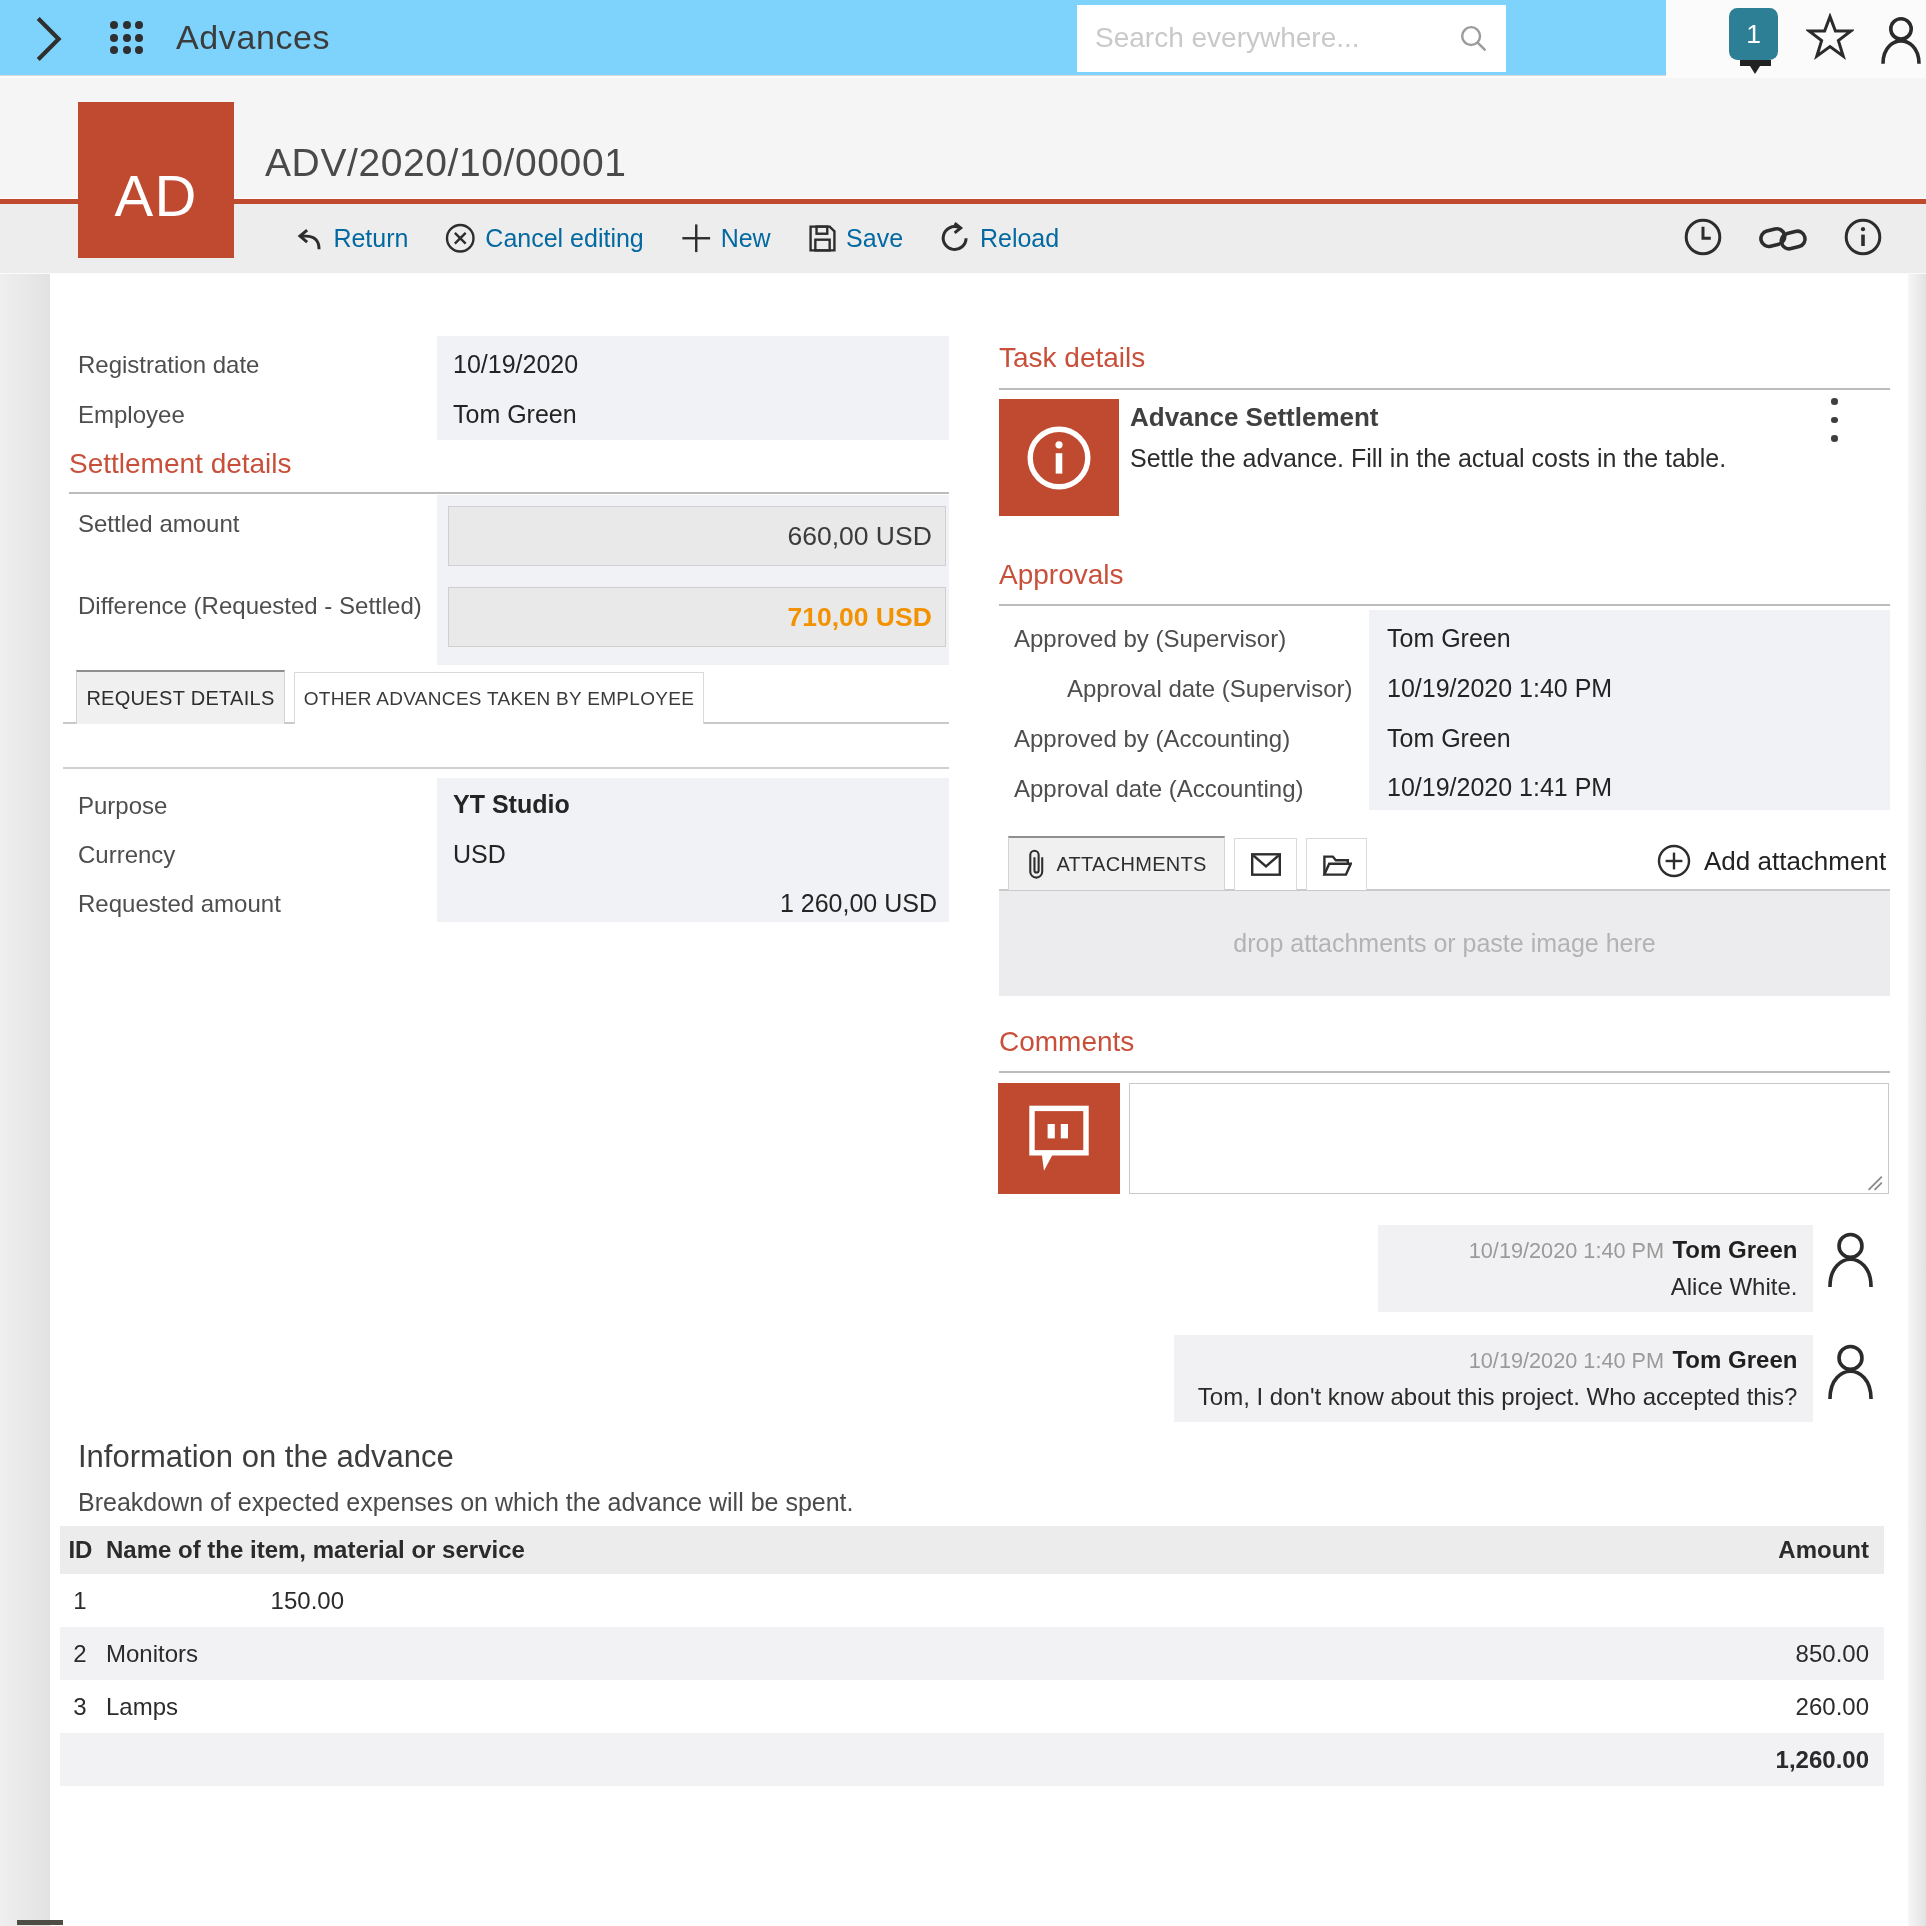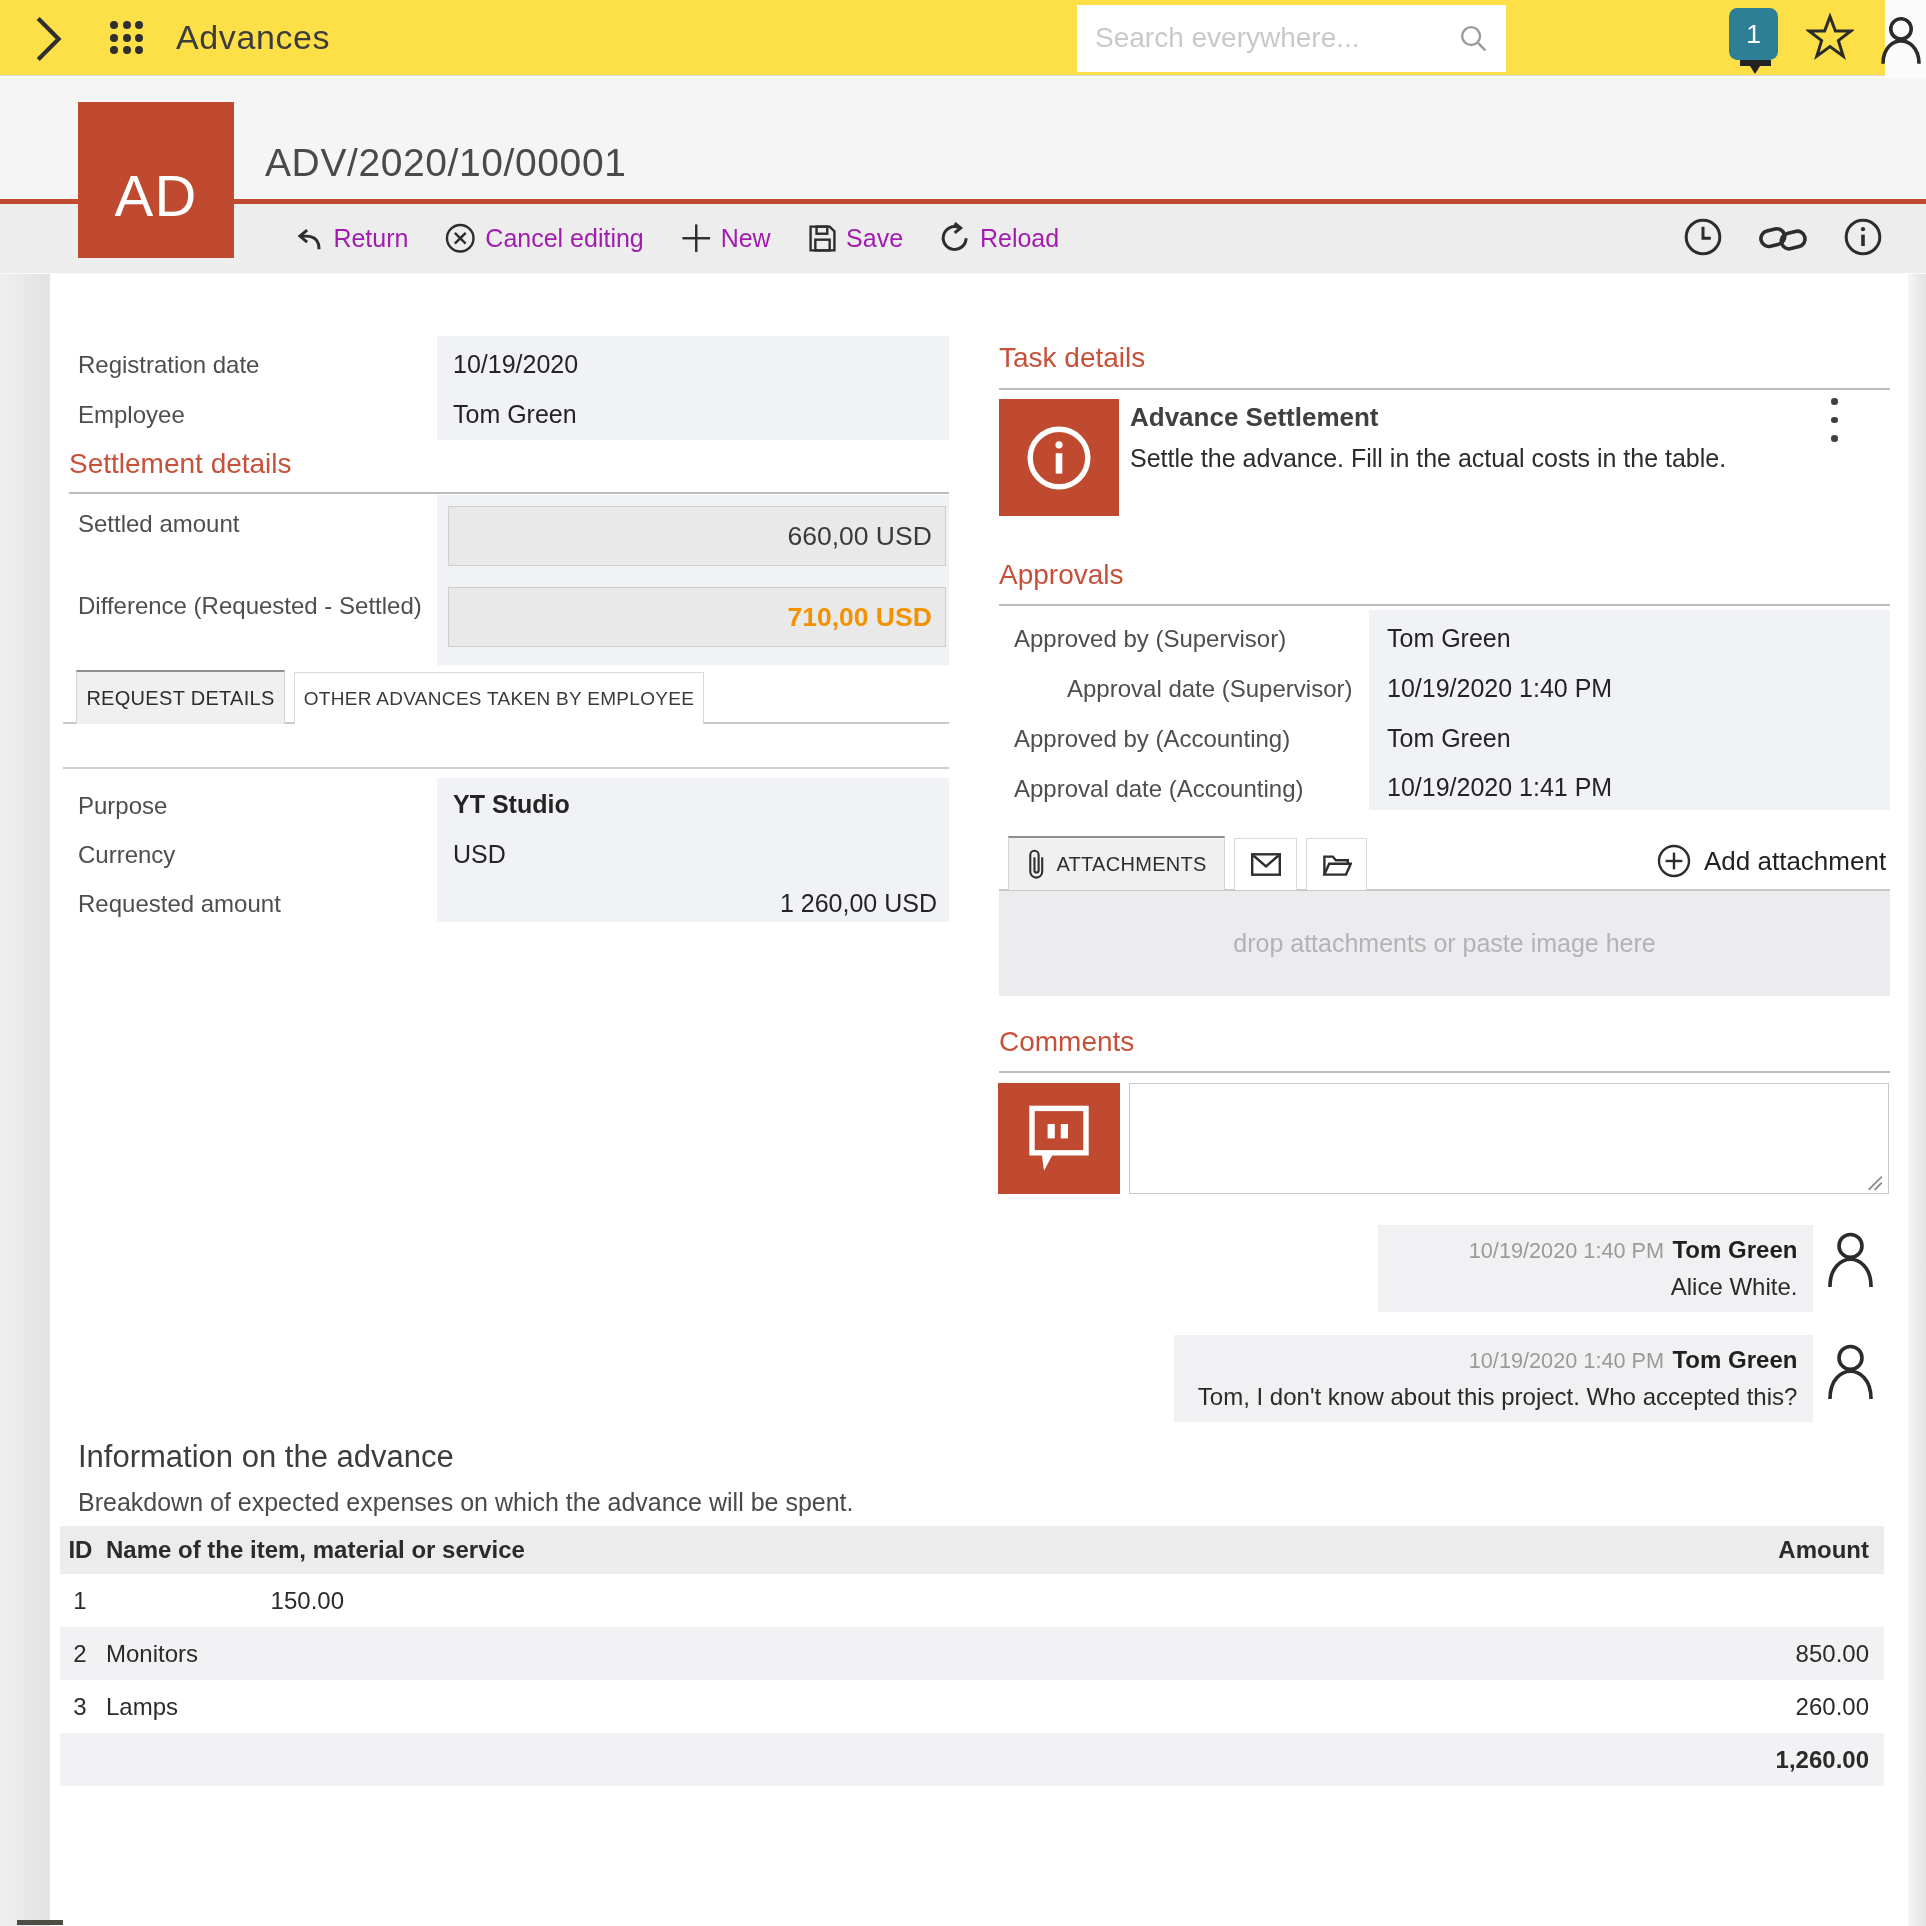--- a/index.html
+++ b/index.html
@@ -1,20 +1,20 @@
 <!DOCTYPE html>
 <html style="font-size:9.6px"><head>
 <meta charset="utf-8">
 <style>
   * { box-sizing: border-box; margin: 0; padding: 0; }
   html,body { width:1926px; background:#f4f4f5; font-family:"Liberation Sans", sans-serif; }
   .screen { position:relative; width:1926px; height:1926px; background:#fbfbfb; overflow:hidden; }
 
   
-  .topbar { position:absolute; left:0; top:0; width:1885px; height:76px; background:#fde047; border-bottom:1.8px solid #d9d9d9; }
+  .topbar { position:absolute; left:0; top:0; width:1666px; height:76px; background:#7dd3fc; border-bottom:1.8px solid #d9d9d9; }
   .chev { position:absolute; left:31px; top:15px; }
   .grid-icon { position:absolute; left:110px; top:21px; width:34px; height:34px; display:grid; grid-template-columns:repeat(3,1fr); gap:4.2px; }
   .grid-icon span { width:7.8px; height:7.8px; border-radius:50%; background:#2f2f2f; }
   .app-title { position:absolute; left:176px; top:18px; font-size:34px; font-weight:300; color:#3c3c3c; letter-spacing:0.6px; }
   .searchbox { position:absolute; left:1077px; top:4.8px; width:429px; height:67px; background:#ffffff; }
   .searchbox input { position:absolute; left:18px; top:0; width:337px; height:67px; border:none; outline:none; font-size:28px; font-weight:300; color:#555; background:transparent; font-family:"Liberation Sans",sans-serif; }
   .searchbox input::placeholder { color:#c9c9c9; }
   .search-glass { position:absolute; right:17px; top:18px; }
   .notif { position:absolute; left:1729px; top:8.4px; width:52px; height:63px; cursor:pointer; }
   .notif .badge { width:49px; height:52px; background:#2d7f96; border-radius:8.4px; color:#fff; font-size:26.5px; font-weight:300; display:flex; align-items:center; justify-content:center; }
@@ -24,21 +24,21 @@
 
   
   .header-band { position:absolute; left:0; top:78px; width:1926px; height:120px; background:#f5f5f6; }
   .red-line { position:absolute; left:0; top:199px; width:1926px; height:4.8px; background:#bf4a30; z-index:2; }
   .toolbar-band { position:absolute; left:0; top:203px; width:1926px; height:70px; background:#ededee; }
   .avatar { position:absolute; left:78px; top:102px; width:156px; height:156px; background:#bf4a30; z-index:3; display:flex; justify-content:center; align-items:flex-end; padding-bottom:29px; }
   .avatar span { color:#fff; font-size:58px; font-weight:300; letter-spacing:1.2px; }
   .doc-title { position:absolute; left:265px; top:141px; font-size:39px; font-weight:300; color:#4a4a4a; letter-spacing:0.6px; z-index:3; }
   .toolbar { position:absolute; left:294px; top:203px; height:70px; display:flex; align-items:center; gap:36px; z-index:3; }
   .tbtn { display:flex; align-items:center; gap:8.4px; cursor:pointer; }
-  .tbtn .tlabel { font-size:25px; font-weight:300; color:#a21caf; }
+  .tbtn .tlabel { font-size:25px; font-weight:300; color:#0369a1; }
   .right-icons { position:absolute; top:203px; right:42px; height:70px; display:flex; align-items:center; gap:33px; z-index:3; }
 
   
   .left-strip  { position:absolute; left:0; top:274px; width:50px;  height:1652px; background:linear-gradient(to right,#efefef,#e2e2e2); }
   .right-strip { position:absolute; right:0; top:274px; width:18px; height:1652px; background:linear-gradient(to left,#e2e2e2,#f6f6f6); }
   .content { position:absolute; left:50px; top:274px; width:1858px; height:1652px; background:#ffffff; }
   .abs { position:absolute; }
 
   .lbl  { font-size:24px; font-weight:300; color:#4e4e4e; }
   .val  { font-size:25px; font-weight:400; color:#242424; }

